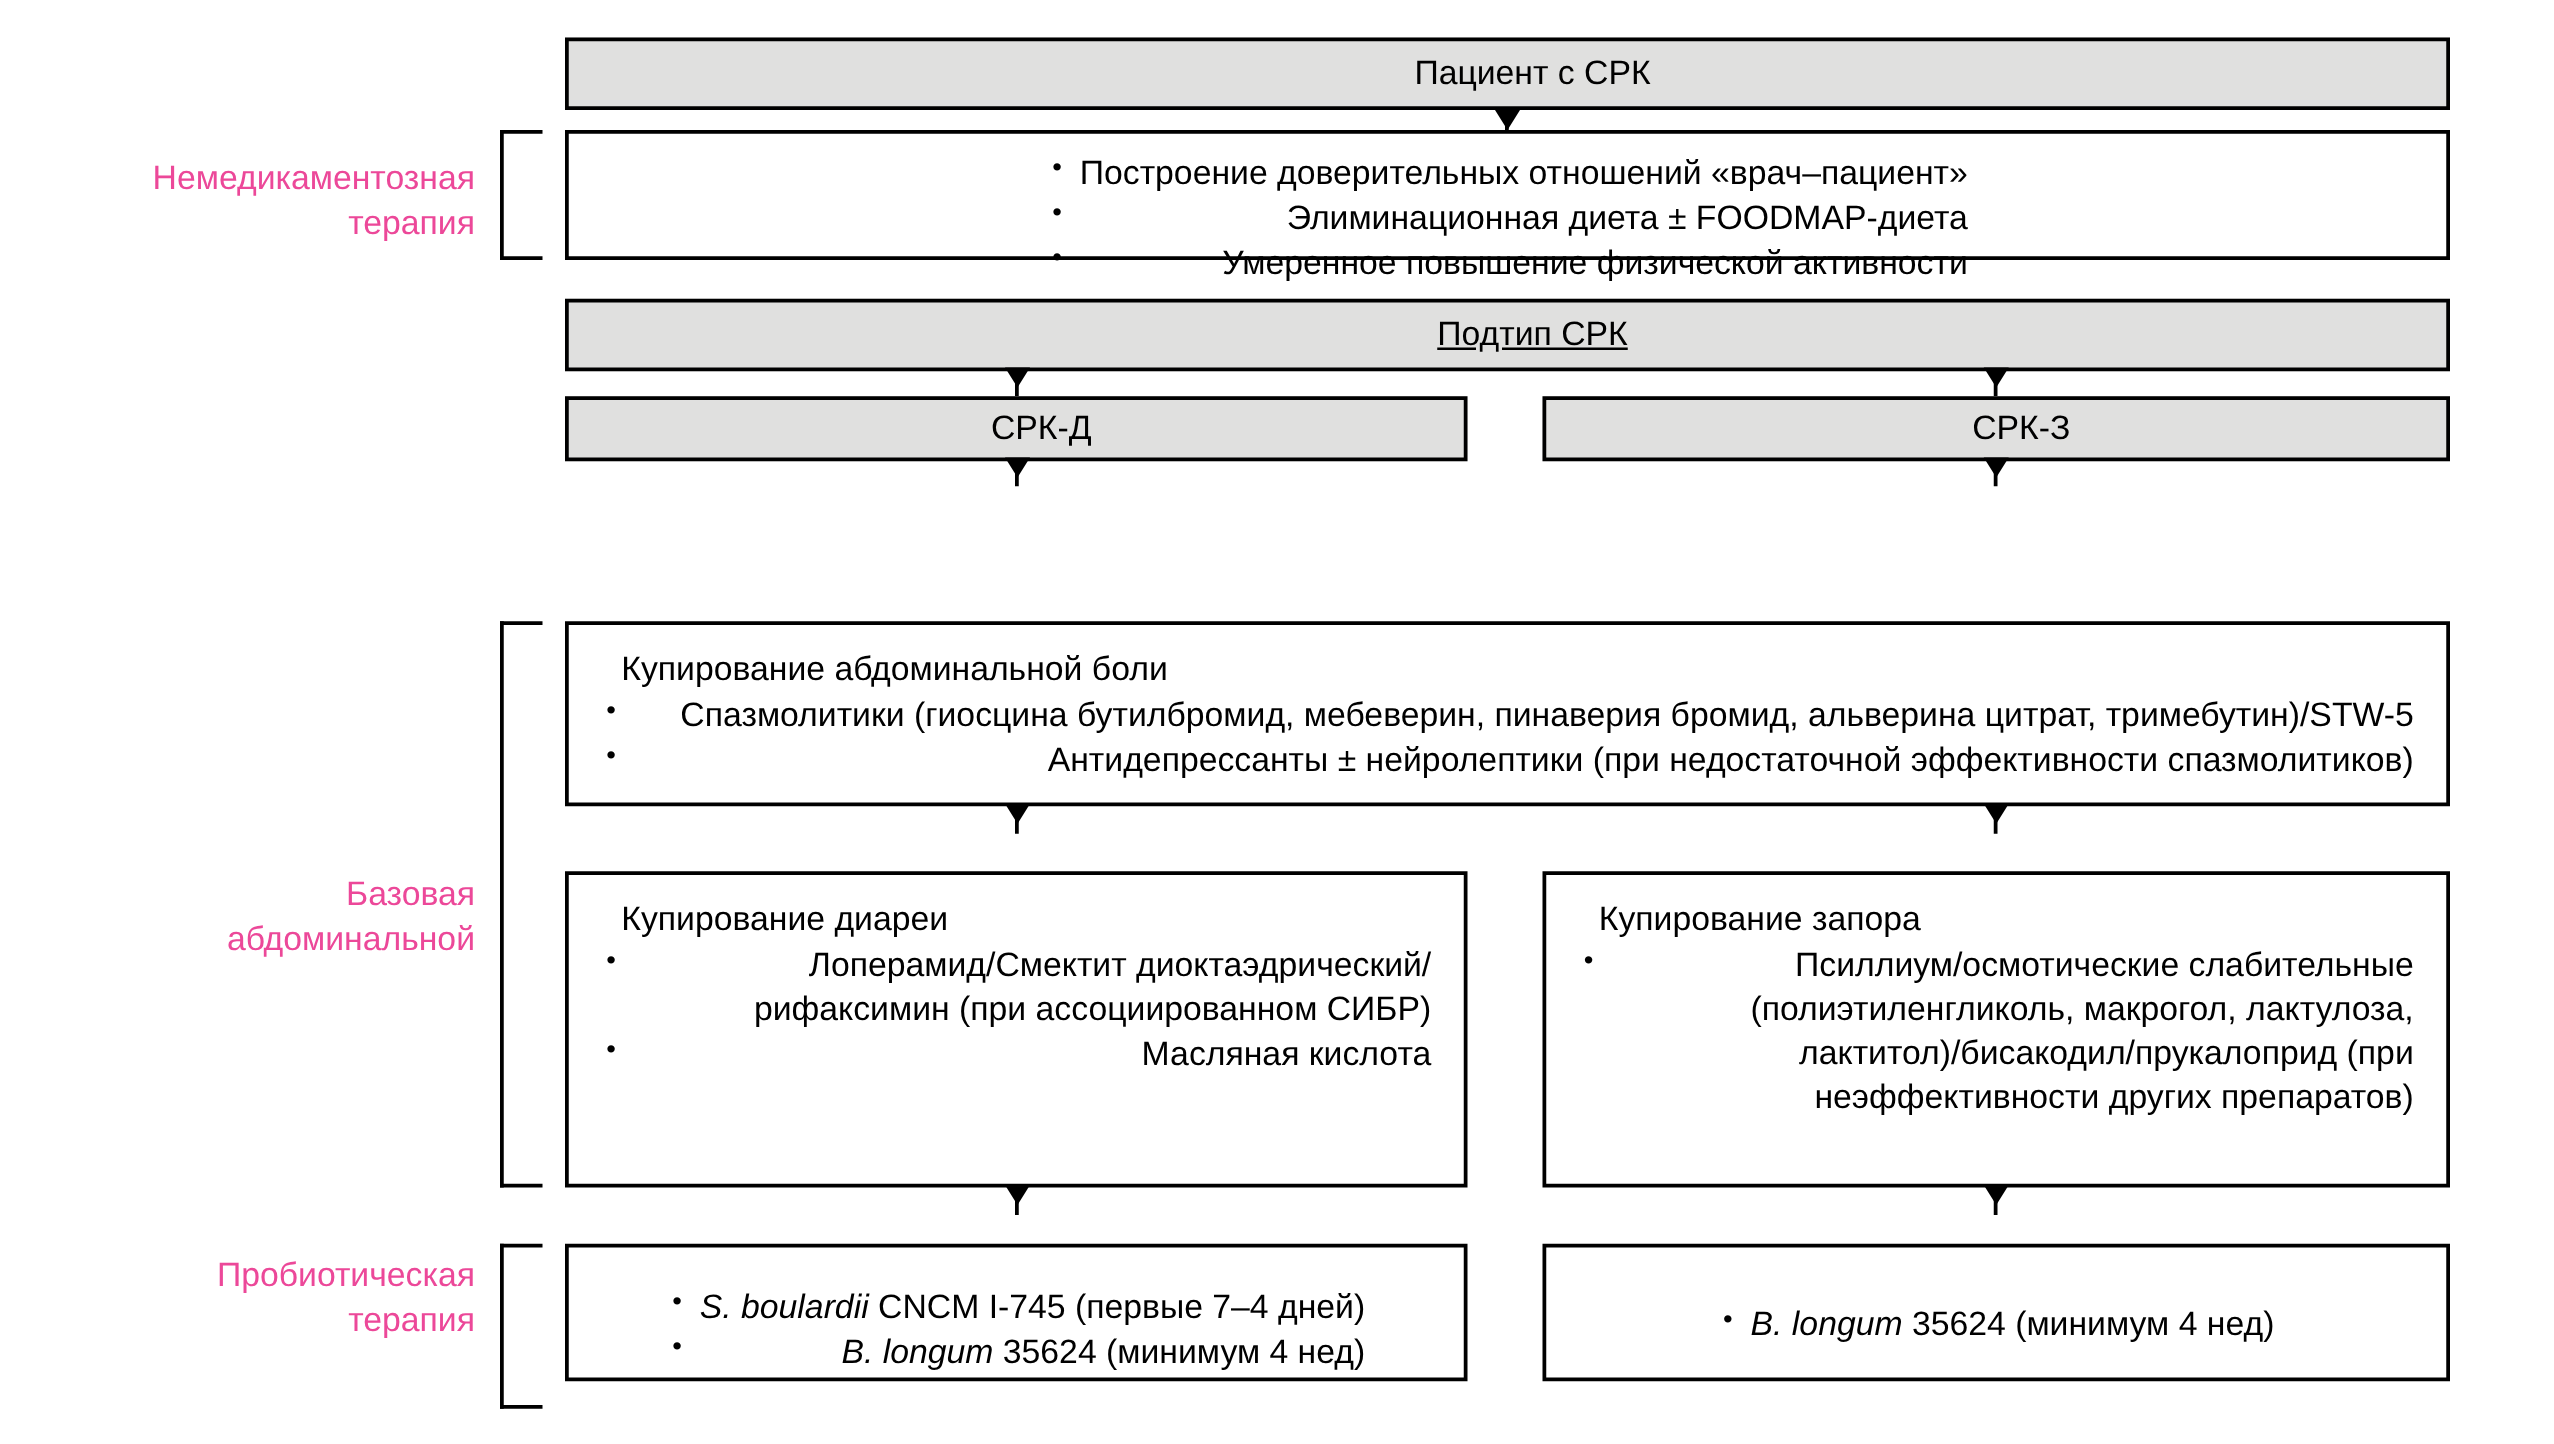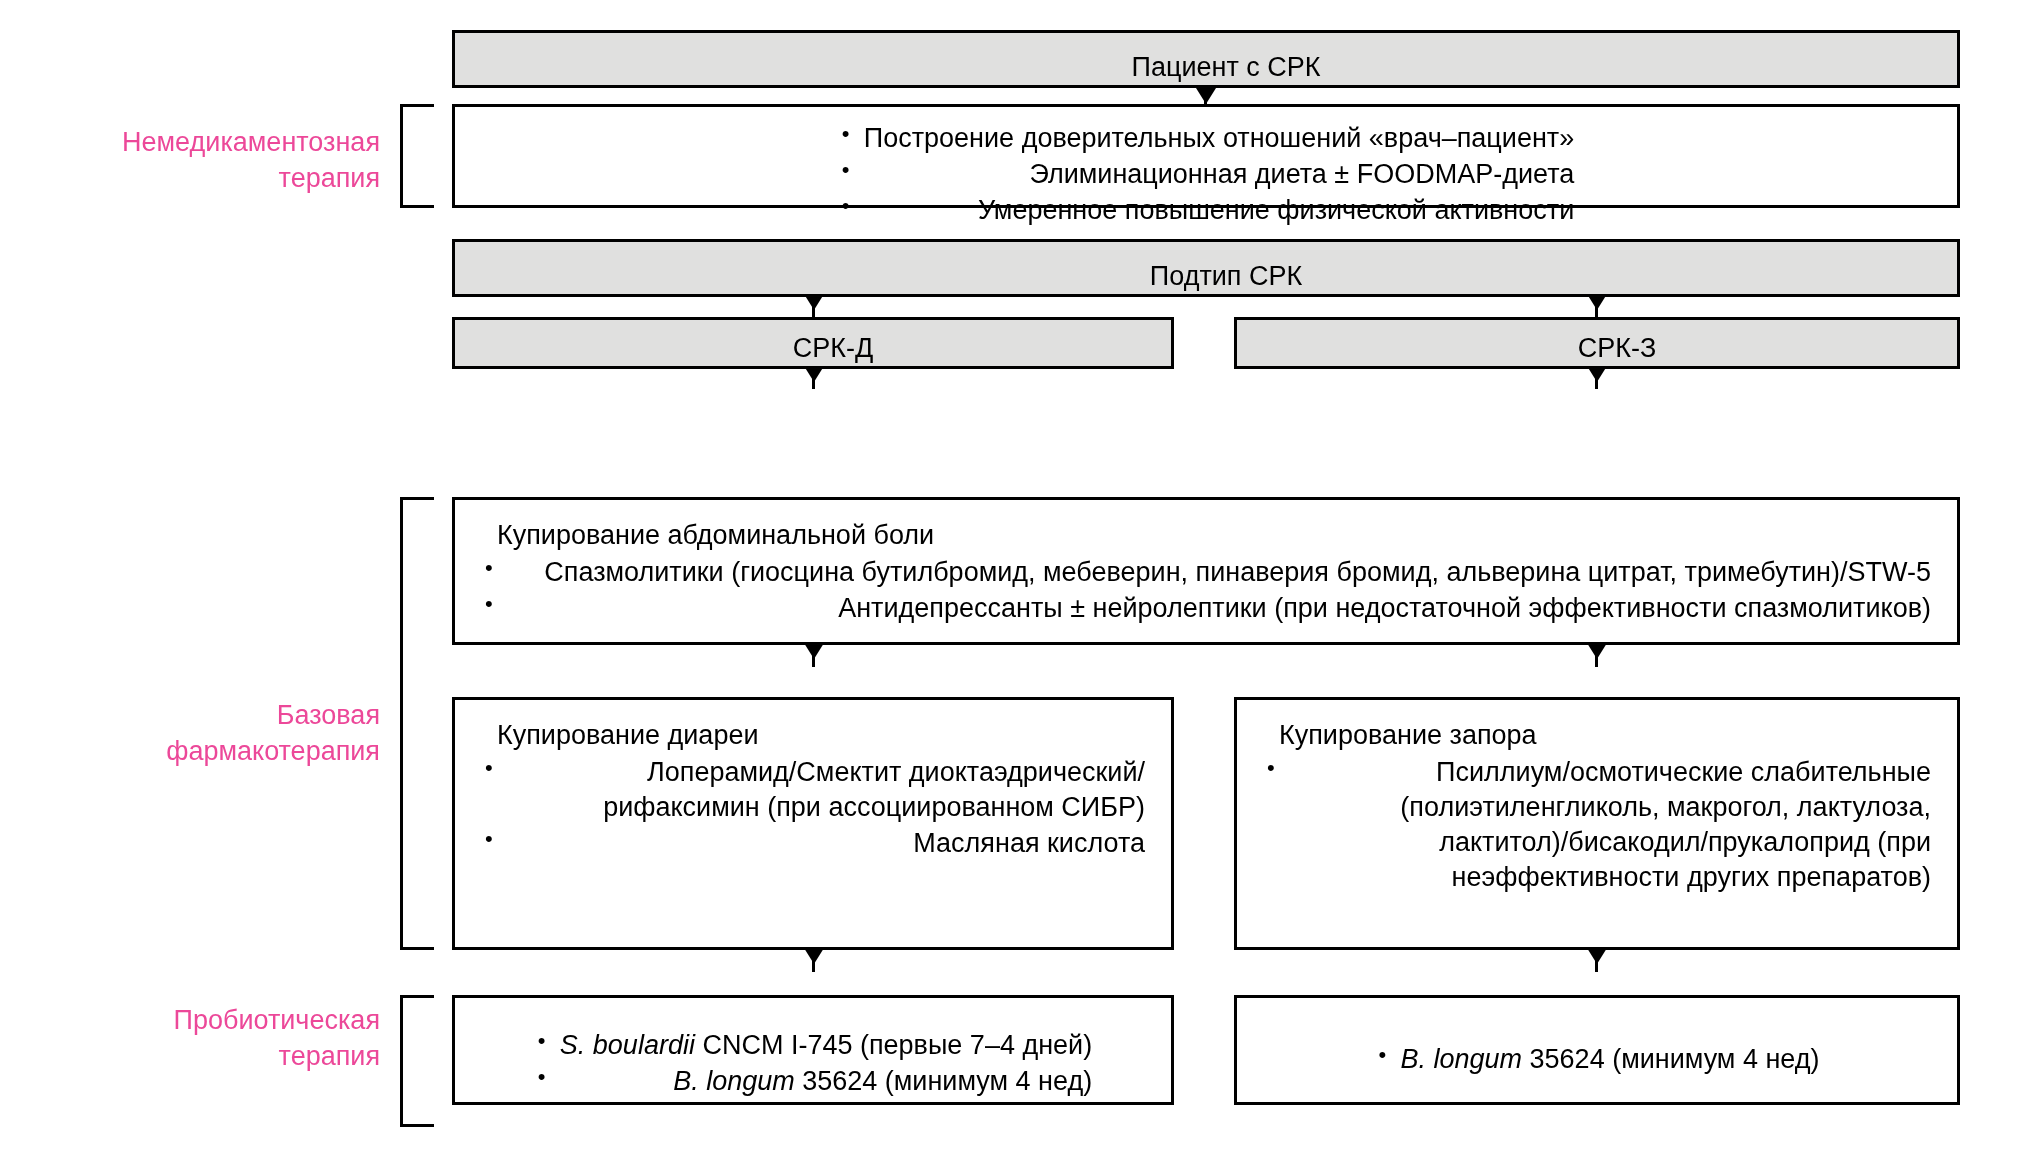--- a/index.html
+++ b/index.html
@@ -27,21 +27,21 @@
     background: #ffffff;
     font-size: 27px;
     line-height: 1.30;
     color: #000;
   }
   .box.gray {
     background: #e0e0df;
   }
   .box.center {
     display: flex;
-    align-items: flex-end;
+    align-items: center;
     justify-content: center;
     text-align: center;
     padding-left: 40px;
   }
   .box.pad {
     padding: 18px 26px;
   }
   .lead {
     display: block;
     margin: 0 0 2px 16px;
@@ -130,21 +130,21 @@
   <div class="box" style="left:452px; top:104px; width:1508px; height:104px;">
     <div class="wrapctr" style="padding-top:14px;">
       <ul class="bl ctr">
         <li>Построение доверительных отношений «врач–пациент»</li>
         <li>Элиминационная диета ± FOODMAP-диета</li>
         <li>Умеренное повышение физической активности</li>
       </ul>
     </div>
   </div>
 
-  <div class="box gray center" style="left:452px; top:239px; width:1508px; height:58px;">
+  <div class="box gray center" style="left:452px; top:239px; width:1508px; height:58px;text-decoration:underline;">
     <span>Подтип СРК</span>
   </div>
 
   <div class="conn" style="left:812px; top:297px; height:20px;"></div>
   <div class="arrowhead" style="left:804px; top:294px;"></div>
 
   <div class="conn" style="left:1595px; top:297px; height:20px;"></div>
   <div class="arrowhead" style="left:1587px; top:294px;"></div>
 
   <div class="box gray center" style="left:452px; top:317px; width:722px; height:52px;">
@@ -153,21 +153,21 @@
   <div class="box gray center" style="left:1234px; top:317px; width:726px; height:52px;">
     <span>СРК-З</span>
   </div>
 
   <div class="conn" style="left:812px; top:369px; height:20px;"></div>
   <div class="arrowhead" style="left:804px; top:366px;"></div>
   <div class="conn" style="left:1595px; top:369px; height:20px;"></div>
   <div class="arrowhead" style="left:1587px; top:366px;"></div>
 
   <div class="seclabel" style="left:20px; top:698px; width:360px;">Базовая
-фармакотерапия</div>
+абдоминальной</div>
   <div class="bracket" style="left:400px; top:497px; width:34px; height:453px;"></div>
 
   <div class="box pad" style="left:452px; top:497px; width:1508px; height:148px;">
     <span class="lead">Купирование абдоминальной боли</span>
     <ul class="bl">
       <li>Спазмолитики (гиосцина бутилбромид, мебеверин, пинаверия бромид, альверина цитрат, тримебутин)/STW-5</li>
       <li>Антидепрессанты ± нейролептики (при недостаточной эффективности спазмолитиков)</li>
     </ul>
   </div>
 

